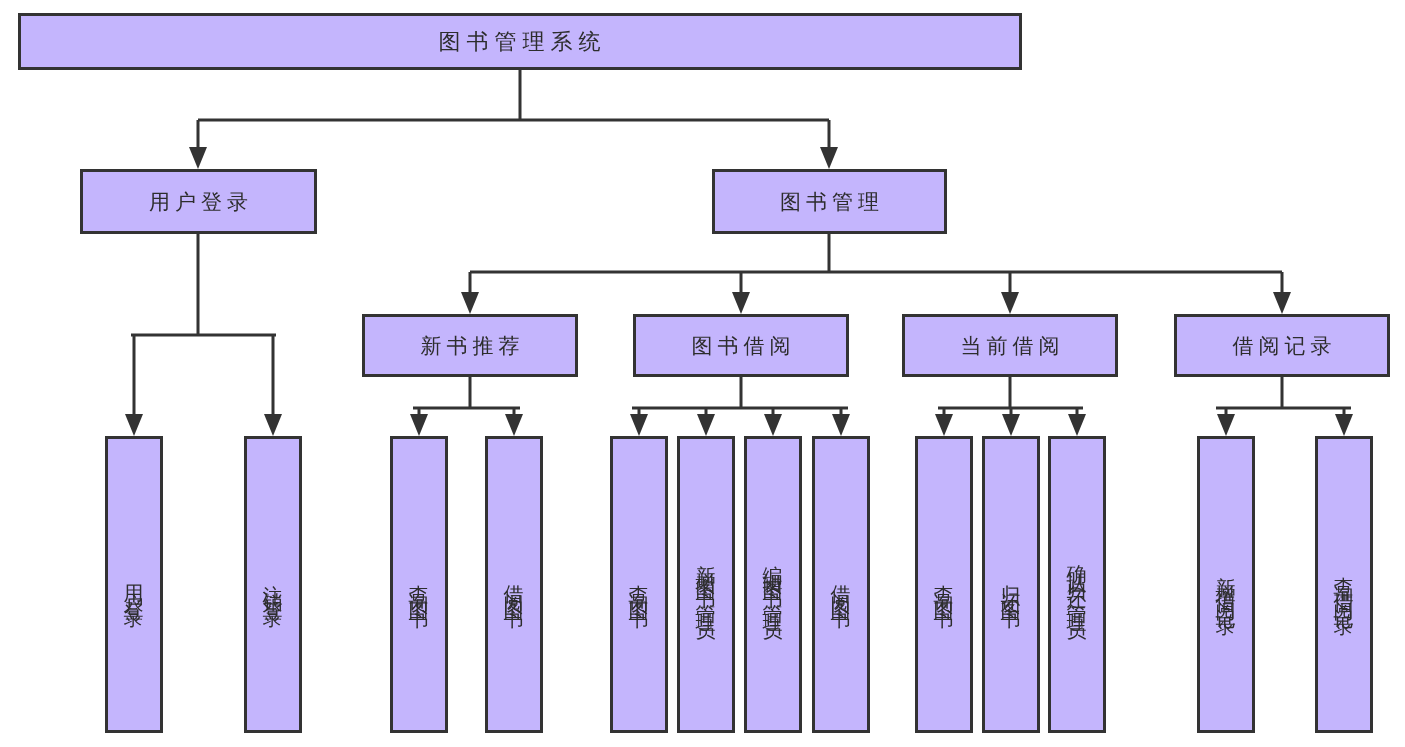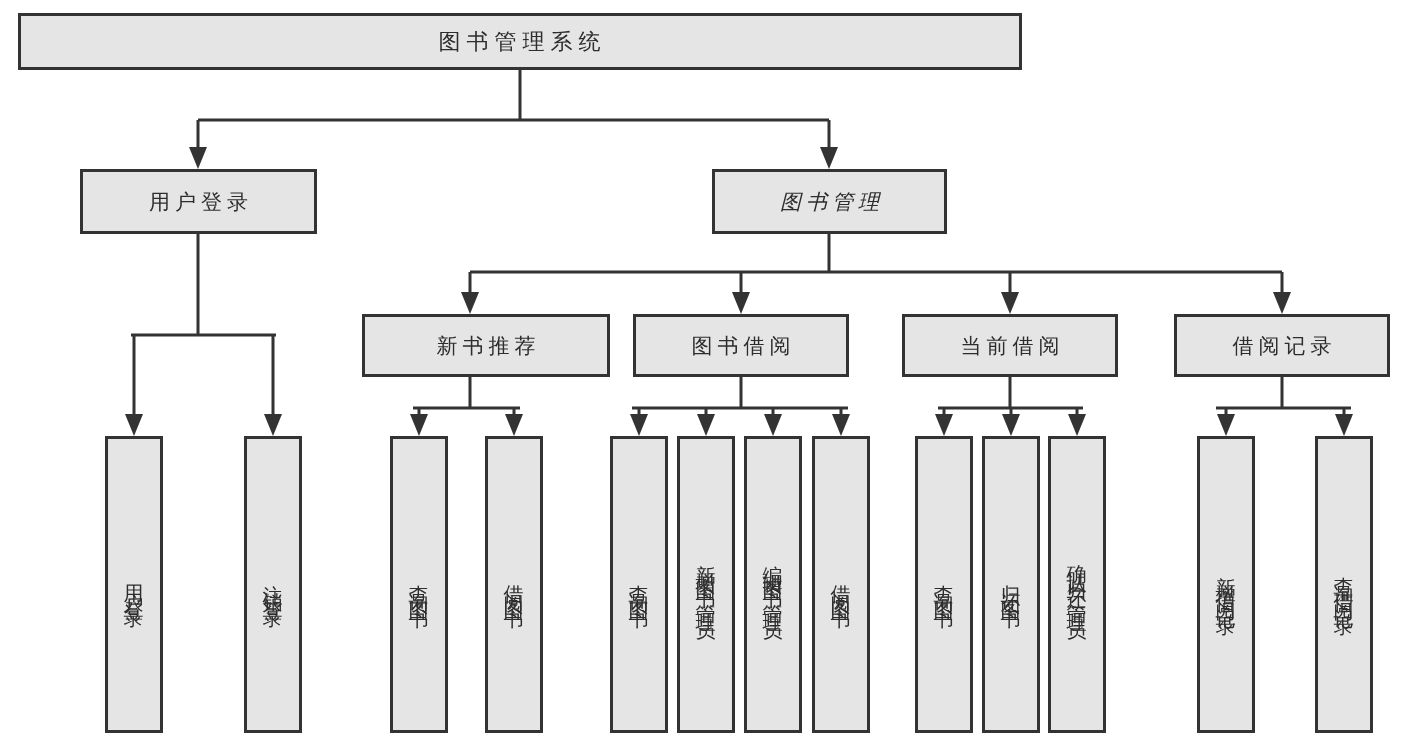--- a/index.html
+++ b/index.html
@@ -14,21 +14,21 @@
     overflow: hidden;
   }
 
   .connectors { position: absolute; left: 0; top: 0; z-index: 1; }
   .connector { stroke: var(--line-color, #333333); stroke-width: 3; fill: none; }
   .arrowhead { fill: var(--line-color, #333333); stroke: none; }
 
   .node {
     position: absolute;
     border: 3px solid var(--line-color, #333333);
-    background: #e5e5e5;
+    background: #c4b5fd;
     color: var(--text-color, #2d2d2d);
     display: flex;
     align-items: center;
     justify-content: center;
     z-index: 2;
   }
 
   .h-node .label {
     font-size: 21px;
     letter-spacing: 5px;
@@ -98,25 +98,25 @@
     <path class="arrowhead" d="M1335 414 L1353 414 L1344 436 Z"></path>
   </svg>
 
   <div class="node h-node root-node" style="left:18px; top:13px; width:1004px; height:57px;">
     <span class="label">图书管理系统</span>
   </div>
 
   <div class="node h-node" style="left:80px; top:169px; width:237px; height:65px;">
     <span class="label">用户登录</span>
   </div>
-  <div class="node h-node" style="left:712px; top:169px; width:235px; height:65px;font-style:italic;">
+  <div class="node h-node" style="left:712px; top:169px; width:235px; height:65px;">
     <span class="label">图书管理</span>
   </div>
 
-  <div class="node h-node" style="left:362px; top:314px; width:248px; height:63px;">
+  <div class="node h-node" style="left:362px; top:314px; width:216px; height:63px;">
     <span class="label">新书推荐</span>
   </div>
   <div class="node h-node" style="left:902px; top:314px; width:216px; height:63px;">
     <span class="label">当前借阅</span>
   </div>
   <div class="node h-node" style="left:633px; top:314px; width:216px; height:63px;">
     <span class="label">图书借阅</span>
   </div>
   <div class="node h-node" style="left:1174px; top:314px; width:216px; height:63px;">
     <span class="label">借阅记录</span>

